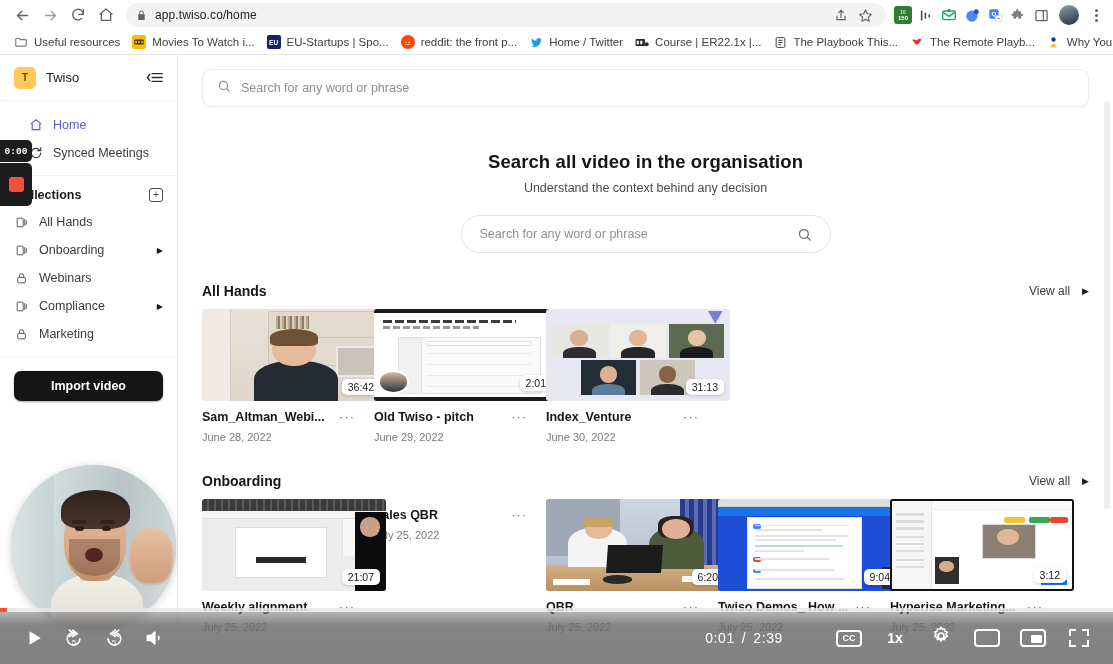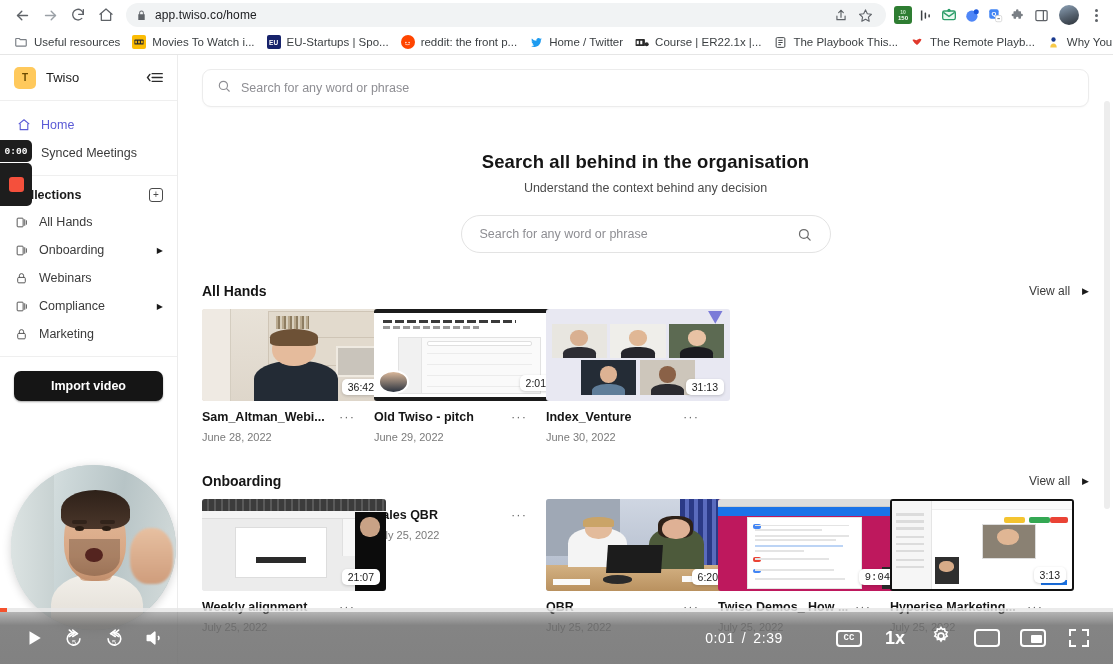--- a/index.html
+++ b/index.html
@@ -55,21 +55,21 @@
   
   .sidebar { width: 178px; height:609px; background:#fff; border-right:1px solid #ececec;
              position:relative; flex:0 0 178px; }
   .side-head { height:46px; display:flex; align-items:center; padding:0 14px; border-bottom:1px solid #efefef;}
   .ws-badge { width:22px;height:22px;border-radius:5px;background:#ffc95c;color:#6b4a00;
               font-size:10px;font-weight:bold;display:flex;align-items:center;justify-content:center;}
   .ws-name { margin-left:10px; font-size:13px; color:#1a1a1a; }
   .collapse-btn { margin-left:auto; display:flex; align-items:center; color:#2b2b2b;}
 
   .nav-group { padding: 10px 0 8px 0; border-bottom:1px solid #efefef; }
-  .nav-item { display:flex; align-items:center; height:28px; padding:0 16px; gap:10px; cursor:pointer;}
+  .nav-item { display:flex; align-items:center; height:28px; padding:0 28px; gap:10px; cursor:pointer;}
   .nav-item .ni-label { font-size:12.5px; color:#3a3a3a; }
   .nav-item.active .ni-label { color:#5b5bd6; }
   .nav-item.active .ni-ico { color:#5b5bd6; }
   .ni-ico { width:15px;height:15px;display:flex;align-items:center;justify-content:center;color:#3a3a3a;flex:0 0 auto;}
 
   .coll-head { display:flex; align-items:flex-start; padding: 12px 14px 6px 14px; }
   .coll-title { font-size:12.5px; font-weight:bold; color:#1a1a1a; }
   .coll-add { margin-left:auto; width:14px;height:14px;border:1.3px solid #4a4a4a;border-radius:3px;
               display:flex;align-items:center;justify-content:center;color:#4a4a4a;font-size:10px;line-height:1;}
   .coll-list { padding-bottom: 8px; border-bottom:1px solid #efefef;}
@@ -211,21 +211,21 @@
   .t-room .p1h { position:absolute; left:21%; bottom:56%; width:15%; height:22%; border-radius:48%; background:#e3bb9b;}
   .t-room .p1r { position:absolute; left:20%; bottom:70%; width:17%; height:10%; border-radius:50% 50% 10% 10%; background:#caa467;}
   .t-room .p2b { position:absolute; right:14%; bottom:24%; width:30%; height:44%; border-radius:40% 40% 0 0; background:#4d5a3b;}
   .t-room .p2h { position:absolute; right:22%; bottom:56%; width:15%; height:22%; border-radius:48%; background:#dfb195;}
   .t-room .p2r { position:absolute; right:20%; bottom:58%; width:19%; height:24%; border-radius:40% 40% 30% 30%; background:#2e2118;}
   .t-room .laptop { position:absolute; left:33%; bottom:20%; width:30%; height:30%; background:#1c1c1c; transform: skewX(-4deg);}
   .t-room .puck { position:absolute; left:31%; bottom:8%; width:16%; height:9%; border-radius:50%; background:#2a2a2a;}
   .t-room .paper { position:absolute; left:4%; bottom:6%; width:20%; height:7%; background:#fafafa;}
   .t-room .paper2 { position:absolute; right:8%; bottom:10%; width:18%; height:6%; background:#fafafa;}
 
-  .t-doc { background:#be185d;font-family:Liberation Mono, monospace; }
+  .t-doc { background:#1d4ed8; }
   .t-doc .chr { position:absolute; left:0;top:0;width:100%;height:9%;background:#ddd;border-bottom:1px solid #ccc;}
   .t-doc .blue { position:absolute; left:0;top:9%;width:100%;height:9%;background:#1a73e8;}
   .t-doc .sheet { position:absolute; left:16%; top:20%; width:62%; height:78%; background:#fff; border:1px solid #e5e5e5;}
   .t-doc .sheet .ln { position:absolute; left:6%; width:84%; height:2.5%; background:#e4e4e4;}
   .t-doc .sheet .hi { background:#bcd4f5; }
   .t-doc .sheet .dot { position:absolute; left:4%; width:7%; height:7%; border-radius:2px;}
   .t-doc .camr { position:absolute; right:0; bottom:2%; width:11%; height:24%; background:#2b2b2b;}
   .t-doc .camr .f { position:absolute; left:15%; top:18%; width:70%; height:40%; border-radius:46%; background:#d3aa89;}
 
   .t-crm { background:#fff; border:2px solid #111; }
@@ -246,23 +246,23 @@
   .player {
     position:absolute; left:0; bottom:0; width:1113px; height:52px; z-index:40;
     background: linear-gradient(180deg, rgba(120,120,120,0.55) 0%, rgba(105,105,105,0.82) 26%, rgba(112,112,112,0.88) 100%);
   }
   .progress { position:absolute; left:0; top:-4px; width:1113px; height:4px; background: rgba(230,230,230,.85); }
   .progress .fill { position:absolute; left:0; top:0; height:4px; width: 7px; background:#f4512c; }
   .pl-row { position:absolute; left:0; top:0; width:1113px; height:52px; display:flex; align-items:center; padding: 0 14px; }
   .pl-btn { width:40px; height:40px; display:flex; align-items:center; justify-content:center; color:#fff; flex:0 0 auto;}
   .pl-time { margin-left:auto; color:#fff; font-size:14px; letter-spacing:.6px; display:flex; gap:7px; align-items:center;}
   .pl-right { display:flex; align-items:center; gap:6px; margin-left: 46px; }
-  .pl-speed { color:#fff; font-size:18px; font-weight:bold; width:30px; text-align:center;}
+  .pl-speed { color:#fff; font-size:14px; font-weight:bold; width:30px; text-align:center;}
   .cc-box { width:26px;height:17px;border:2px solid #fff;border-radius:4px;display:flex;align-items:center;justify-content:center;
-            color:#fff;font-size:9px;font-weight:bold;letter-spacing:0px;font-family:Liberation Mono, monospace;}
+            color:#fff;font-size:9px;font-weight:bold;letter-spacing:0px;}
   .theater { width:26px;height:18px;border:2.5px solid #fff;border-radius:4px;}
   .pip { width:26px;height:18px;border:2.5px solid #fff;border-radius:4px;position:relative;}
   .pip:after { content:''; position:absolute; right:2px; bottom:2px; width:11px; height:8px; background:#fff; border-radius:1px;}
   .fs { width:20px;height:18px;position:relative;}
   .fs i { position:absolute; width:7px; height:7px; border:2.5px solid #fff; }
   .fs i.a { left:0; top:0; border-right:none; border-bottom:none;}
   .fs i.b { right:0; top:0; border-left:none; border-bottom:none;}
   .fs i.c { left:0; bottom:0; border-right:none; border-top:none;}
   .fs i.d { right:0; bottom:0; border-left:none; border-top:none;}
 </style>
@@ -578,21 +578,21 @@
         <span>
           <svg width="14" height="14" viewBox="0 0 24 24" fill="none" stroke="#8e8e93" stroke-width="2" stroke-linecap="round">
               <circle cx="11" cy="11" r="7"></circle>
               <line x1="16.5" y1="16.5" x2="21" y2="21"></line>
             </svg>
         </span>
         <span class="ph">Search for any word or phrase</span>
       </div>
 
       <div class="hero">
-        <h1>Search all behind in the organisation</h1>
+        <h1>Search all video in the organisation</h1>
         <p>Understand the context behind any decision</p>
         <div class="hero-search">
           <span class="ph">Search for any word or phrase</span>
           <span class="sico">
             <svg width="15" height="15" viewBox="0 0 24 24" fill="none" stroke="#6b6b6b" stroke-width="2" stroke-linecap="round">
                 <circle cx="11" cy="11" r="7"></circle>
                 <line x1="16.5" y1="16.5" x2="21" y2="21"></line>
               </svg>
           </span>
         </div>
@@ -791,21 +791,21 @@
               <div class="chip" style="left:62%;background:#f4c430;"></div>
               <div class="chip" style="left:76%;background:#34a853;"></div>
               <div class="chip" style="left:88%;width:10%;background:#ea4335;"></div>
               <div class="vid">
                   <div class="f"></div>
                 </div>
               <div class="selfie">
                   <div class="f"></div>
                 </div>
               <div class="blue"></div>
-              <span class="dur">3:13</span>
+              <span class="dur">3:12</span>
             </div>
             <div class="card-row">
               <span class="card-title">Hyperise Marketing...</span>
               <span class="card-menu">···</span>
             </div>
             <div class="card-date">July 25, 2022</div>
           </div>
 
         </div>
       </div>

